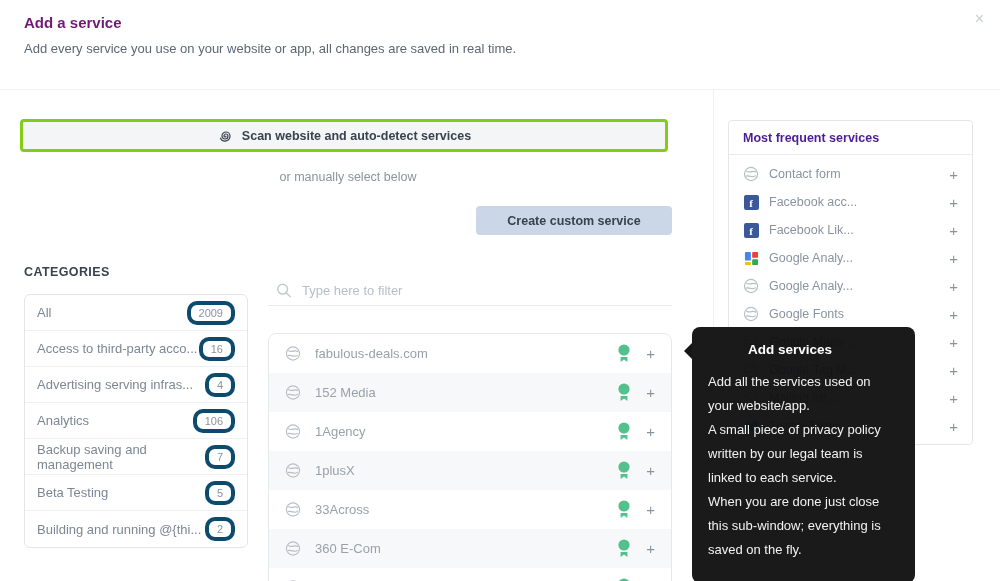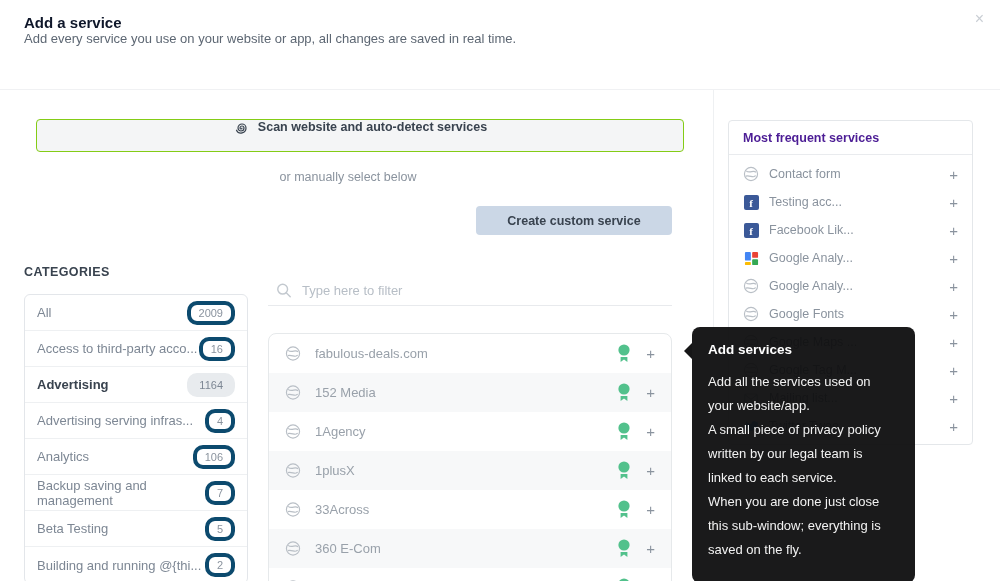--- a/index.html
+++ b/index.html
@@ -1,30 +1,30 @@
 <!DOCTYPE html>
 <html><head>
 <meta charset="utf-8">
 <style>
   * { margin:0; padding:0; box-sizing:border-box; }
   html,body { width:1000px; height:581px; overflow:hidden; background:#fff;
     font-family:"Liberation Sans", sans-serif; position:relative; color:#39434f; }
 
   
   .hdr { position:absolute; left:24px; top:14px; }
-  .hdr-title { font-size:15px; font-weight:bold; color:#0f172a; margin-bottom:0; }
+  .hdr-title { font-size:15px; font-weight:bold; color:#701a75; margin-bottom:10px; }
   .hdr-sub { font-size:13px; color:#5d6773; }
   .close-x { position:absolute; right:16px; top:11px; font-size:16px; color:#c9ced4; cursor:pointer; line-height:1; }
   .hdiv { position:absolute; left:0; right:0; top:89px; height:1px; background:#f0f1f3; }
   .vdiv { position:absolute; left:713px; top:90px; bottom:0; width:1px; background:#eef0f2; }
 
   
-  .scan-btn { position:absolute; left:36px; top:119px; width:648px; height:33px;
-    background:#f4f5f6; border:1px solid #84cc16; border-radius:4px;
-    display:flex; align-items:flex-start; justify-content:center; gap:9px; cursor:pointer; }
+  .scan-btn { position:absolute; left:20px; top:119px; width:648px; height:33px;
+    background:#f4f5f6; border:3px solid #84cc16; border-radius:4px;
+    display:flex; align-items:center; justify-content:center; gap:9px; cursor:pointer; }
   .scan-btn span.lbl { font-size:12.5px; font-weight:bold; color:#39434f; }
   .or-line { position:absolute; left:24px; top:170px; width:648px; text-align:center;
     font-size:12.5px; color:#8a939e; }
   .create-btn { position:absolute; left:476px; top:206px; width:196px; height:29px;
     background:#cbd7e6; border:none; border-radius:4px; font-size:12.5px; font-weight:bold;
     color:#39434f; display:flex; align-items:center; justify-content:center; cursor:pointer;
     font-family:"Liberation Sans", sans-serif; }
 
   
   .cat-heading { position:absolute; left:24px; top:265px; font-size:12.5px; font-weight:bold;
@@ -64,21 +64,21 @@
   .fb-badge { width:15px; height:15px; background:#3b5998; border-radius:2px; color:#fff;
     font-size:11px; font-weight:bold; display:flex; align-items:flex-end; justify-content:center;
     line-height:1.1; font-family:"Liberation Serif", serif; }
 
   
   .tooltip { position:absolute; left:692px; top:327px; width:223px; z-index:10;
     background:rgba(14,14,15,0.95); color:#fff; border-radius:8px; padding:15px 16px 21px 16px; }
   .tooltip-arrow { position:absolute; left:-8px; top:16px; width:0; height:0;
     border-top:8px solid transparent; border-bottom:8px solid transparent;
     border-right:8px solid rgba(14,14,15,0.97); }
-  .tt-title { font-size:13.5px; font-weight:bold; margin-bottom:13px; }
+  .tt-title { font-size:13.5px; font-weight:bold; margin-bottom:13px;margin-left:40px; }
   .tt-line { font-size:13px; line-height:1.85; color:#f2f2f2; }
 </style>
 </head>
 <body>
 
 <div class="hdr">
   <div class="hdr-title">Add a service</div>
   <div class="hdr-sub">Add every service you use on your website or app, all changes are saved in real time.</div>
 </div>
 <div class="close-x">×</div>
@@ -98,24 +98,20 @@
 
 <div class="cat-heading">CATEGORIES</div>
 <div class="cat-list">
   <div class="cat-item">
     <span>All</span>
     <span class="cat-badge">2009</span>
   </div>
   <div class="cat-item">
     <span>Access to third-party acco...</span>
     <span class="cat-badge">16</span>
-  </div>
-  <div class="cat-item selected">
-    <span>Advertising</span>
-    <span class="cat-badge">1164</span>
   </div>
   <div class="cat-item">
     <span>Advertising serving infras...</span>
     <span class="cat-badge">4</span>
   </div>
   <div class="cat-item">
     <span>Analytics</span>
     <span class="cat-badge">106</span>
   </div>
   <div class="cat-item">
@@ -267,21 +263,21 @@
             <path d="M3.6 5.4 C7.5 9 12 3.6 14.6 7.2 M3.2 11.4 C7 9.6 12.4 14.4 14.2 10.8"></path>
           </svg>
         </span>
       <span class="freq-name">Contact form</span>
       <span class="plus">+</span>
     </div>
     <div class="freq-item">
       <span class="icon16">
           <span class="fb-badge">f</span>
         </span>
-      <span class="freq-name">Testing acc...</span>
+      <span class="freq-name">Facebook acc...</span>
       <span class="plus">+</span>
     </div>
     <div class="freq-item">
       <span class="icon16">
           <span class="fb-badge">f</span>
         </span>
       <span class="freq-name">Facebook Lik...</span>
       <span class="plus">+</span>
     </div>
     <div class="freq-item">

